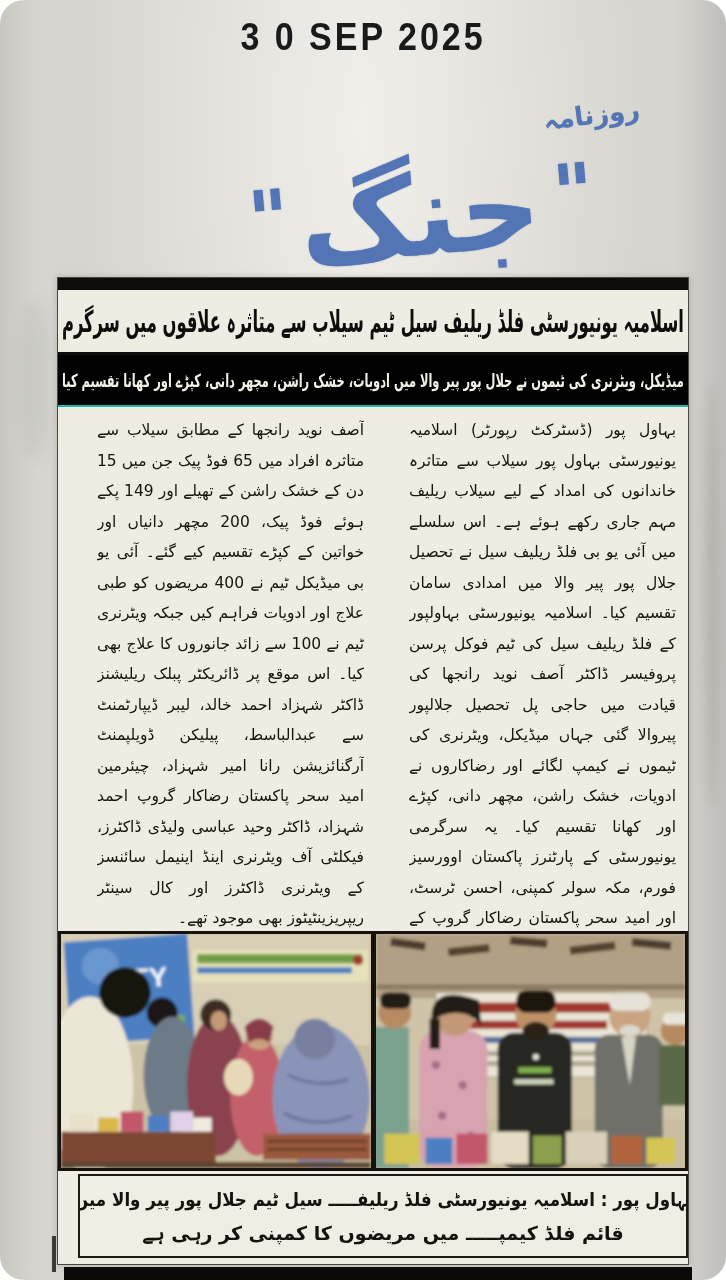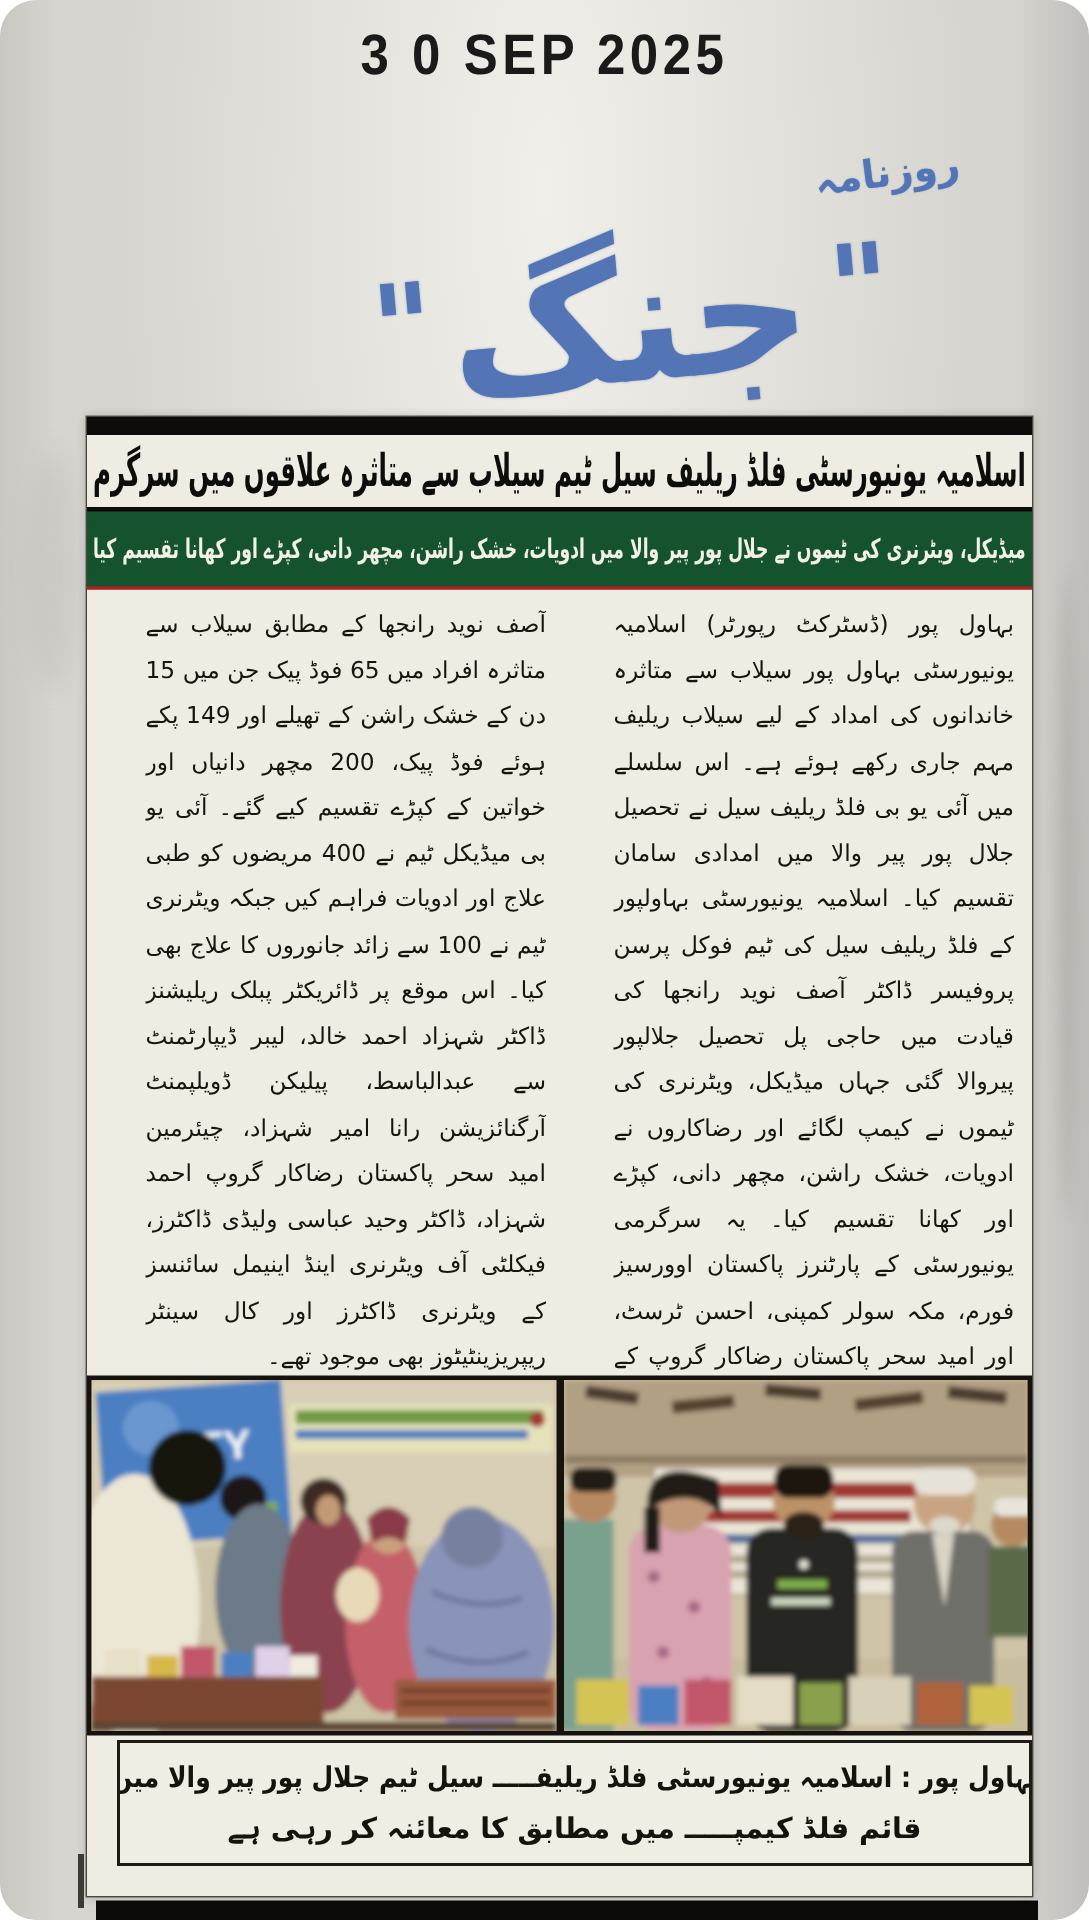--- a/index.html
+++ b/index.html
@@ -33,27 +33,27 @@
   }
   .masthead .quote{font-size:78px;font-weight:700;vertical-align:22px;letter-spacing:-4px;}
   .masthead .jang{font-size:112px;font-weight:700;direction:rtl;display:inline-block;line-height:1;padding:0 14px;}
   
   .article{
     position:absolute;left:57px;top:277px;width:632px;height:988px;
     background:#efece4;border:1px solid #4a483f;box-sizing:border-box;
     box-shadow:0 0 6px rgba(60,58,50,.25);
   }
   .top-bar{height:12px;background:#0d0c0a;}
-  .headline-wrap{height:48px;display:flex;align-items:center;justify-content:center;overflow:hidden;padding:0 6px;}
+  .headline-wrap{height:62px;display:flex;align-items:center;justify-content:center;overflow:hidden;padding:0 6px;}
   .headline{
     display:inline-block;white-space:nowrap;direction:rtl;
     font-size:30px;font-weight:700;color:#0d0d0c;
   }
   .subhead-bar{
-    height:50px;background:#14532d;border-top:3px solid #0d0c0a;border-bottom:2px solid #b91c1c;
+    height:50px;background:#000000;border-top:3px solid #0d0c0a;border-bottom:2px solid #14b8a6;
     display:flex;align-items:center;justify-content:center;overflow:hidden;padding:0 8px;
   }
   .subhead{
     display:inline-block;white-space:nowrap;direction:rtl;
     font-size:18px;font-weight:700;color:#f3f0e7;
   }
   .body-cols{
     display:flex;direction:rtl;gap:18px;height:524px;overflow:hidden;
     padding:8px 12px 0 12px;box-sizing:border-box;
   }
@@ -234,21 +234,21 @@
               <rect x="262" y="202" width="28" height="26" fill="#d4c452"></rect>
             </g>
           </g>
         </svg>
       </div>
 
     </div>
 
     <div class="caption-box">
       <span class="cap-line" style="transform: scaleX(0.877841); transform-origin: center center;">بہاول پور : اسلامیہ یونیورسٹی فلڈ ریلیفـــــ سیل ٹیم جلال پور پیر والا میں</span>
-      <span class="cap-line">قائم فلڈ کیمپـــــ میں مطابق کا معائنہ کر رہی ہے</span>
+      <span class="cap-line">قائم فلڈ کیمپـــــ میں مریضوں کا کمپنی کر رہی ہے</span>
     </div>
   </div>
 
   <div class="bottom-bar"></div>
 
   <div class="smudge" style="right:8px;top:380px;width:12px;height:430px;background:rgba(135,133,127,.28);border-radius:50%;filter:blur(5px);"></div>
   <div class="smudge" style="left:52px;top:1236px;width:4px;height:36px;background:#3c3b36;"></div>
   <div class="smudge" style="left:20px;top:300px;width:30px;height:160px;background:rgba(150,148,142,.18);border-radius:50%;filter:blur(8px);"></div>
 
 </div>

